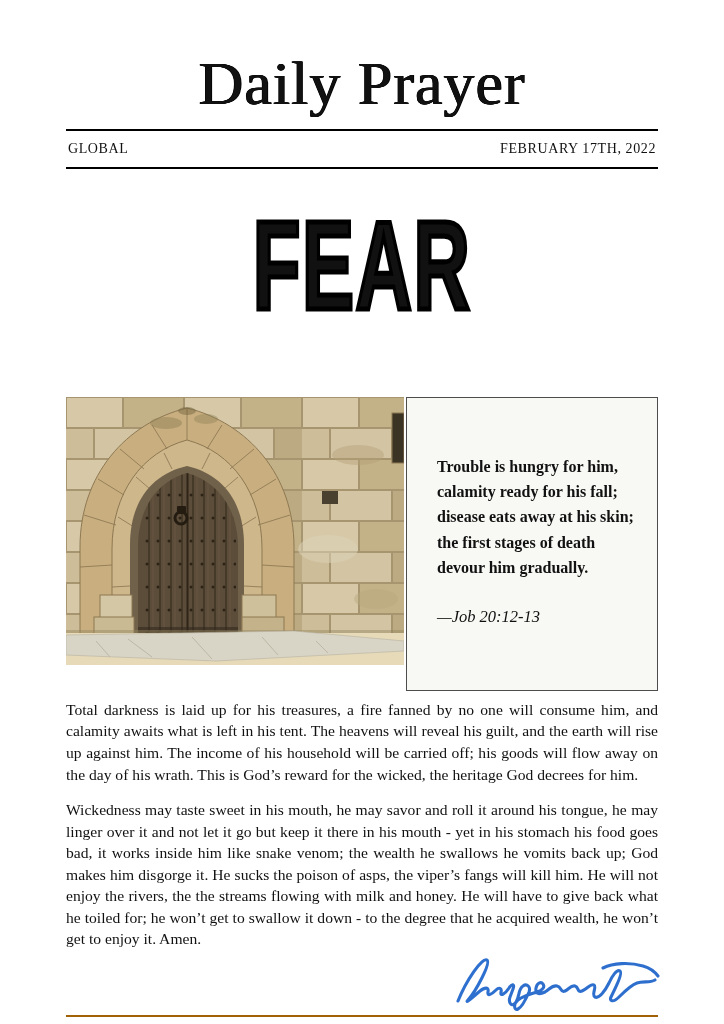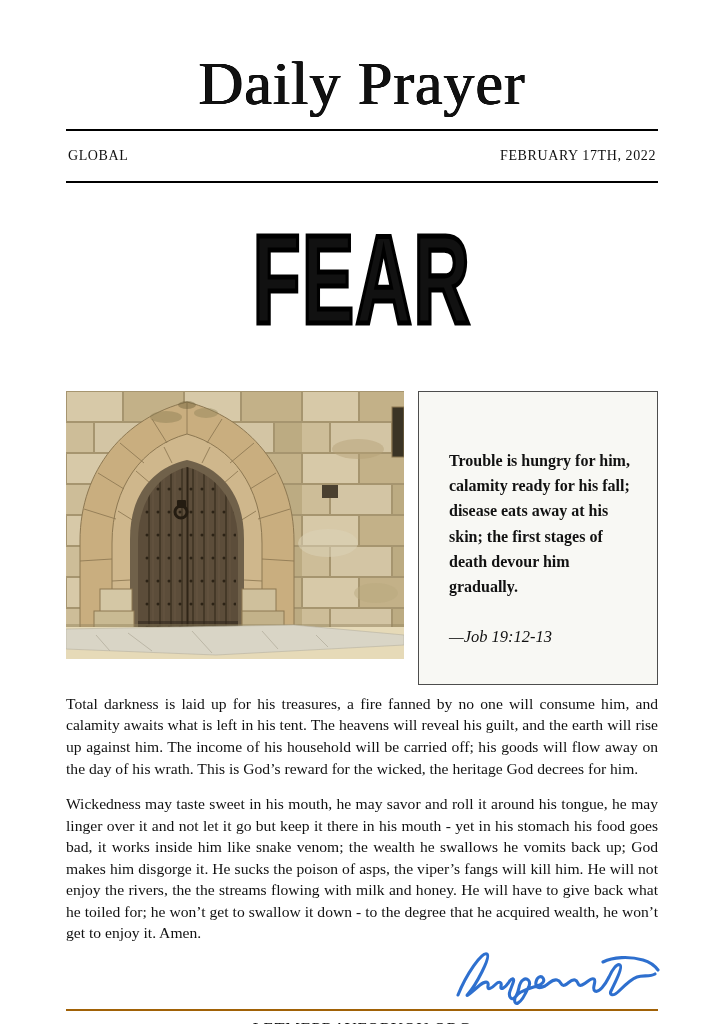--- a/index.html
+++ b/index.html
@@ -19,37 +19,37 @@
     letter-spacing: 1px;
     font-family: "Liberation Serif", serif;
     text-shadow: 0.7px 0 #000, -0.4px 0 #000, 0 0.4px #000;
   }
 
   
   .dateline {
     margin-top: 12px;
     border-top: 2px solid #000; border-bottom: 2px solid #000;
     display: flex; justify-content: space-between; align-items: center;
-    padding: 17px 2px;
+    padding: 10px 2px;
   }
   .dateline span { font-size: 14px; letter-spacing: 0.6px; }
 
   
   .headline { margin-top: 40px; height: 112px; display: flex; align-items: center; justify-content: center; overflow: visible; text-align: center; }
   .headline .word {
     display: inline-block;
     font-family: "Liberation Sans", sans-serif;
     font-weight: 900; font-size: 100px; line-height: 1;
     letter-spacing: 2px;
     -webkit-text-stroke: 4px #000;
     transform: scale(0.78, 1.26);
   }
 
   
-  .feature { margin-top: 56px; display: flex; gap: 14px; height: 294px; }
+  .feature { margin-top: 76px; display: flex; gap: 2px; height: 294px; }
   .photo { width: 338px; height: 268px; display: block; }
   .quote-box {
     flex: 1; border: 1px solid #4d4d4d; background: #f8f8f4;
     padding: 56px 22px 0 30px;
   }
   .quote-box .qt { font-weight: bold; font-size: 16px; line-height: 1.58; }
   .quote-box .attr { margin-top: 27px; font-style: italic; font-size: 16.5px; }
 
   
   .body-copy { margin-top: 8px; font-size: 15.6px; line-height: 1.38; text-align: justify; }
@@ -149,21 +149,21 @@
         <g>
           <rect x="0" y="233" width="338" height="3" fill="#94855f" opacity="0.45"></rect>
           <rect x="0" y="236" width="338" height="32" fill="#e6dab8"></rect>
           <polygon points="0,238 228,234 338,244 338,254 150,264 0,258" fill="#d9d5c6" stroke="#b7b2a1" stroke-width="0.6"></polygon>
           <path d="M62,242 L86,260 M126,240 L146,262 M196,240 L212,258 M250,244 L262,256 M30,244 L44,260" stroke="#bcb7a6" fill="none"></path>
         </g>
       </svg>
 
       <aside class="quote-box">
         <div class="qt">Trouble is hungry for him, calamity ready for his fall; disease eats away at his skin; the first stages of death devour him gradually.</div>
-        <div class="attr">—Job 19:12-13</div>
+        <div class="attr">—Job 20:12-13</div>
       </aside>
     </div>
 
     <div class="body-copy">
       <p>Total darkness is laid up for his treasures, a fire fanned by no one will consume him, and calamity awaits what is left in his tent. The heavens will reveal his guilt, and the earth will rise up against him. The income of his household will be carried off; his goods will flow away on the day of his wrath. This is God’s reward for the wicked, the heritage God decrees for him.</p>
       <p>Wickedness may taste sweet in his mouth, he may savor and roll it around his tongue, he may linger over it and not let it go but keep it there in his mouth - yet in his stomach his food goes bad, it works inside him like snake venom; the wealth he swallows he vomits back up; God makes him disgorge it. He sucks the poison of asps, the viper’s fangs will kill him. He will not enjoy the rivers, the the streams flowing with milk and honey. He will have to give back what he toiled for; he won’t get to swallow it down - to the degree that he acquired wealth, he won’t get to enjoy it. Amen.</p>
     </div>
 
     <div class="sig-row">
       <svg class="signature" viewBox="0 0 212 64">

